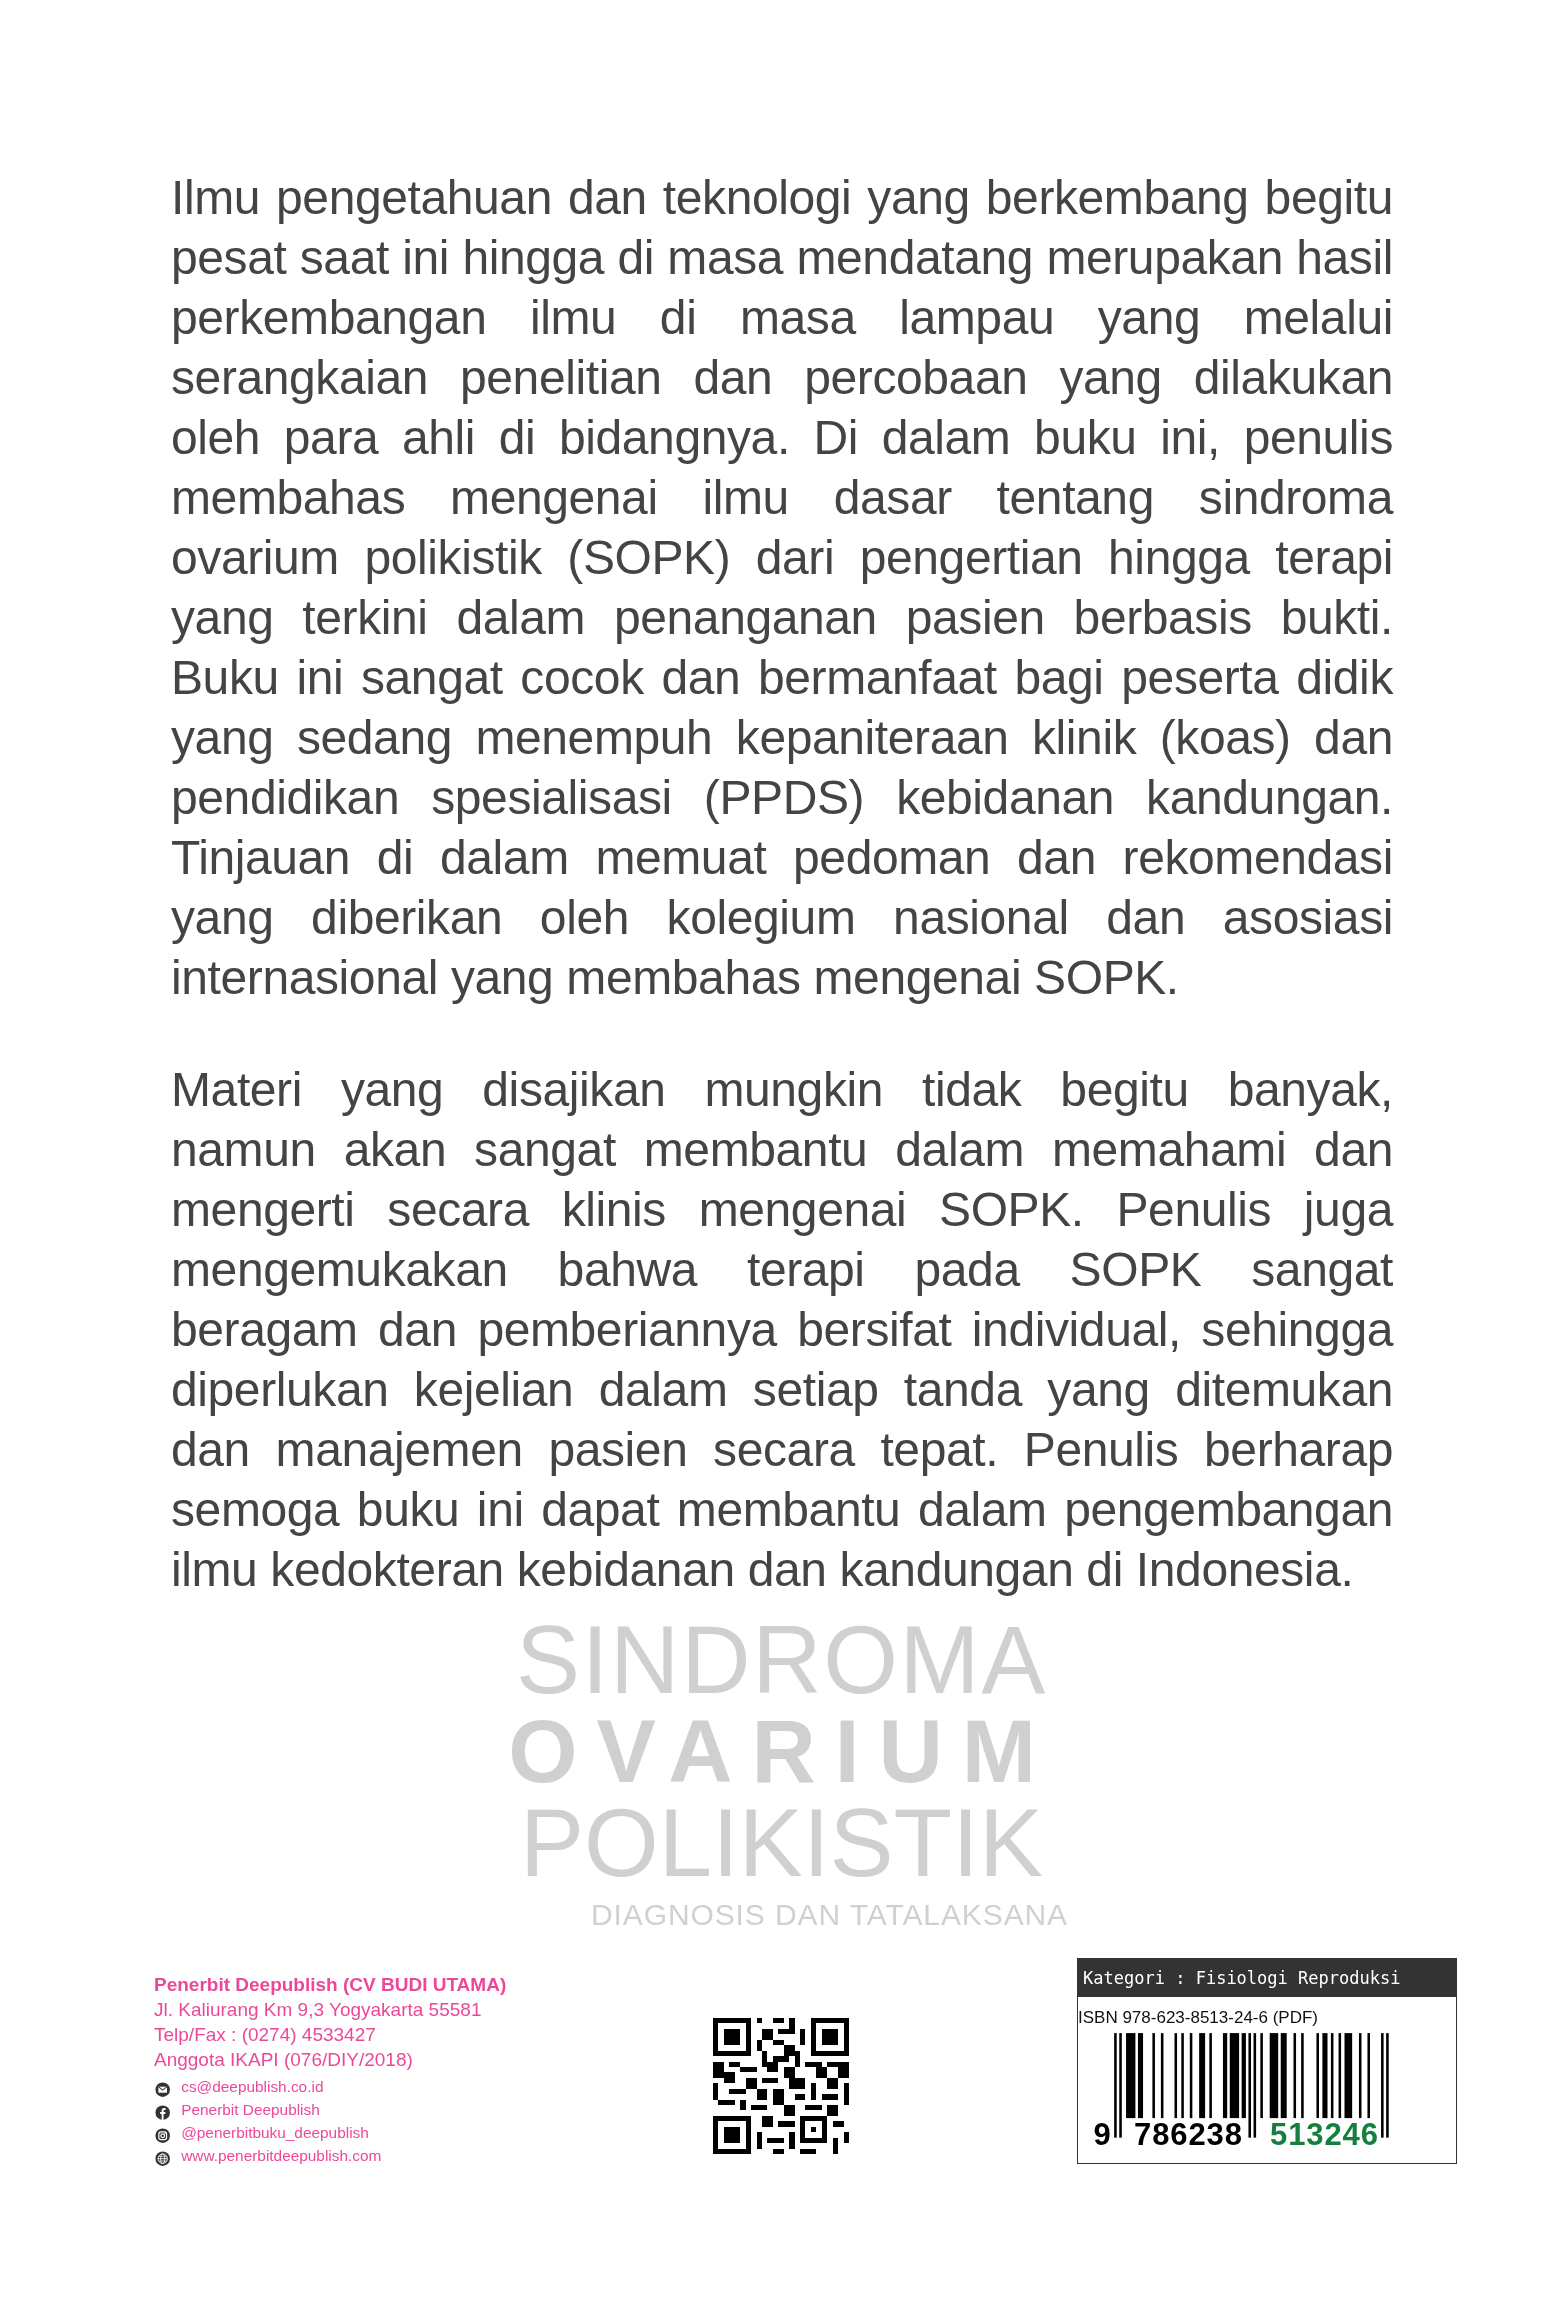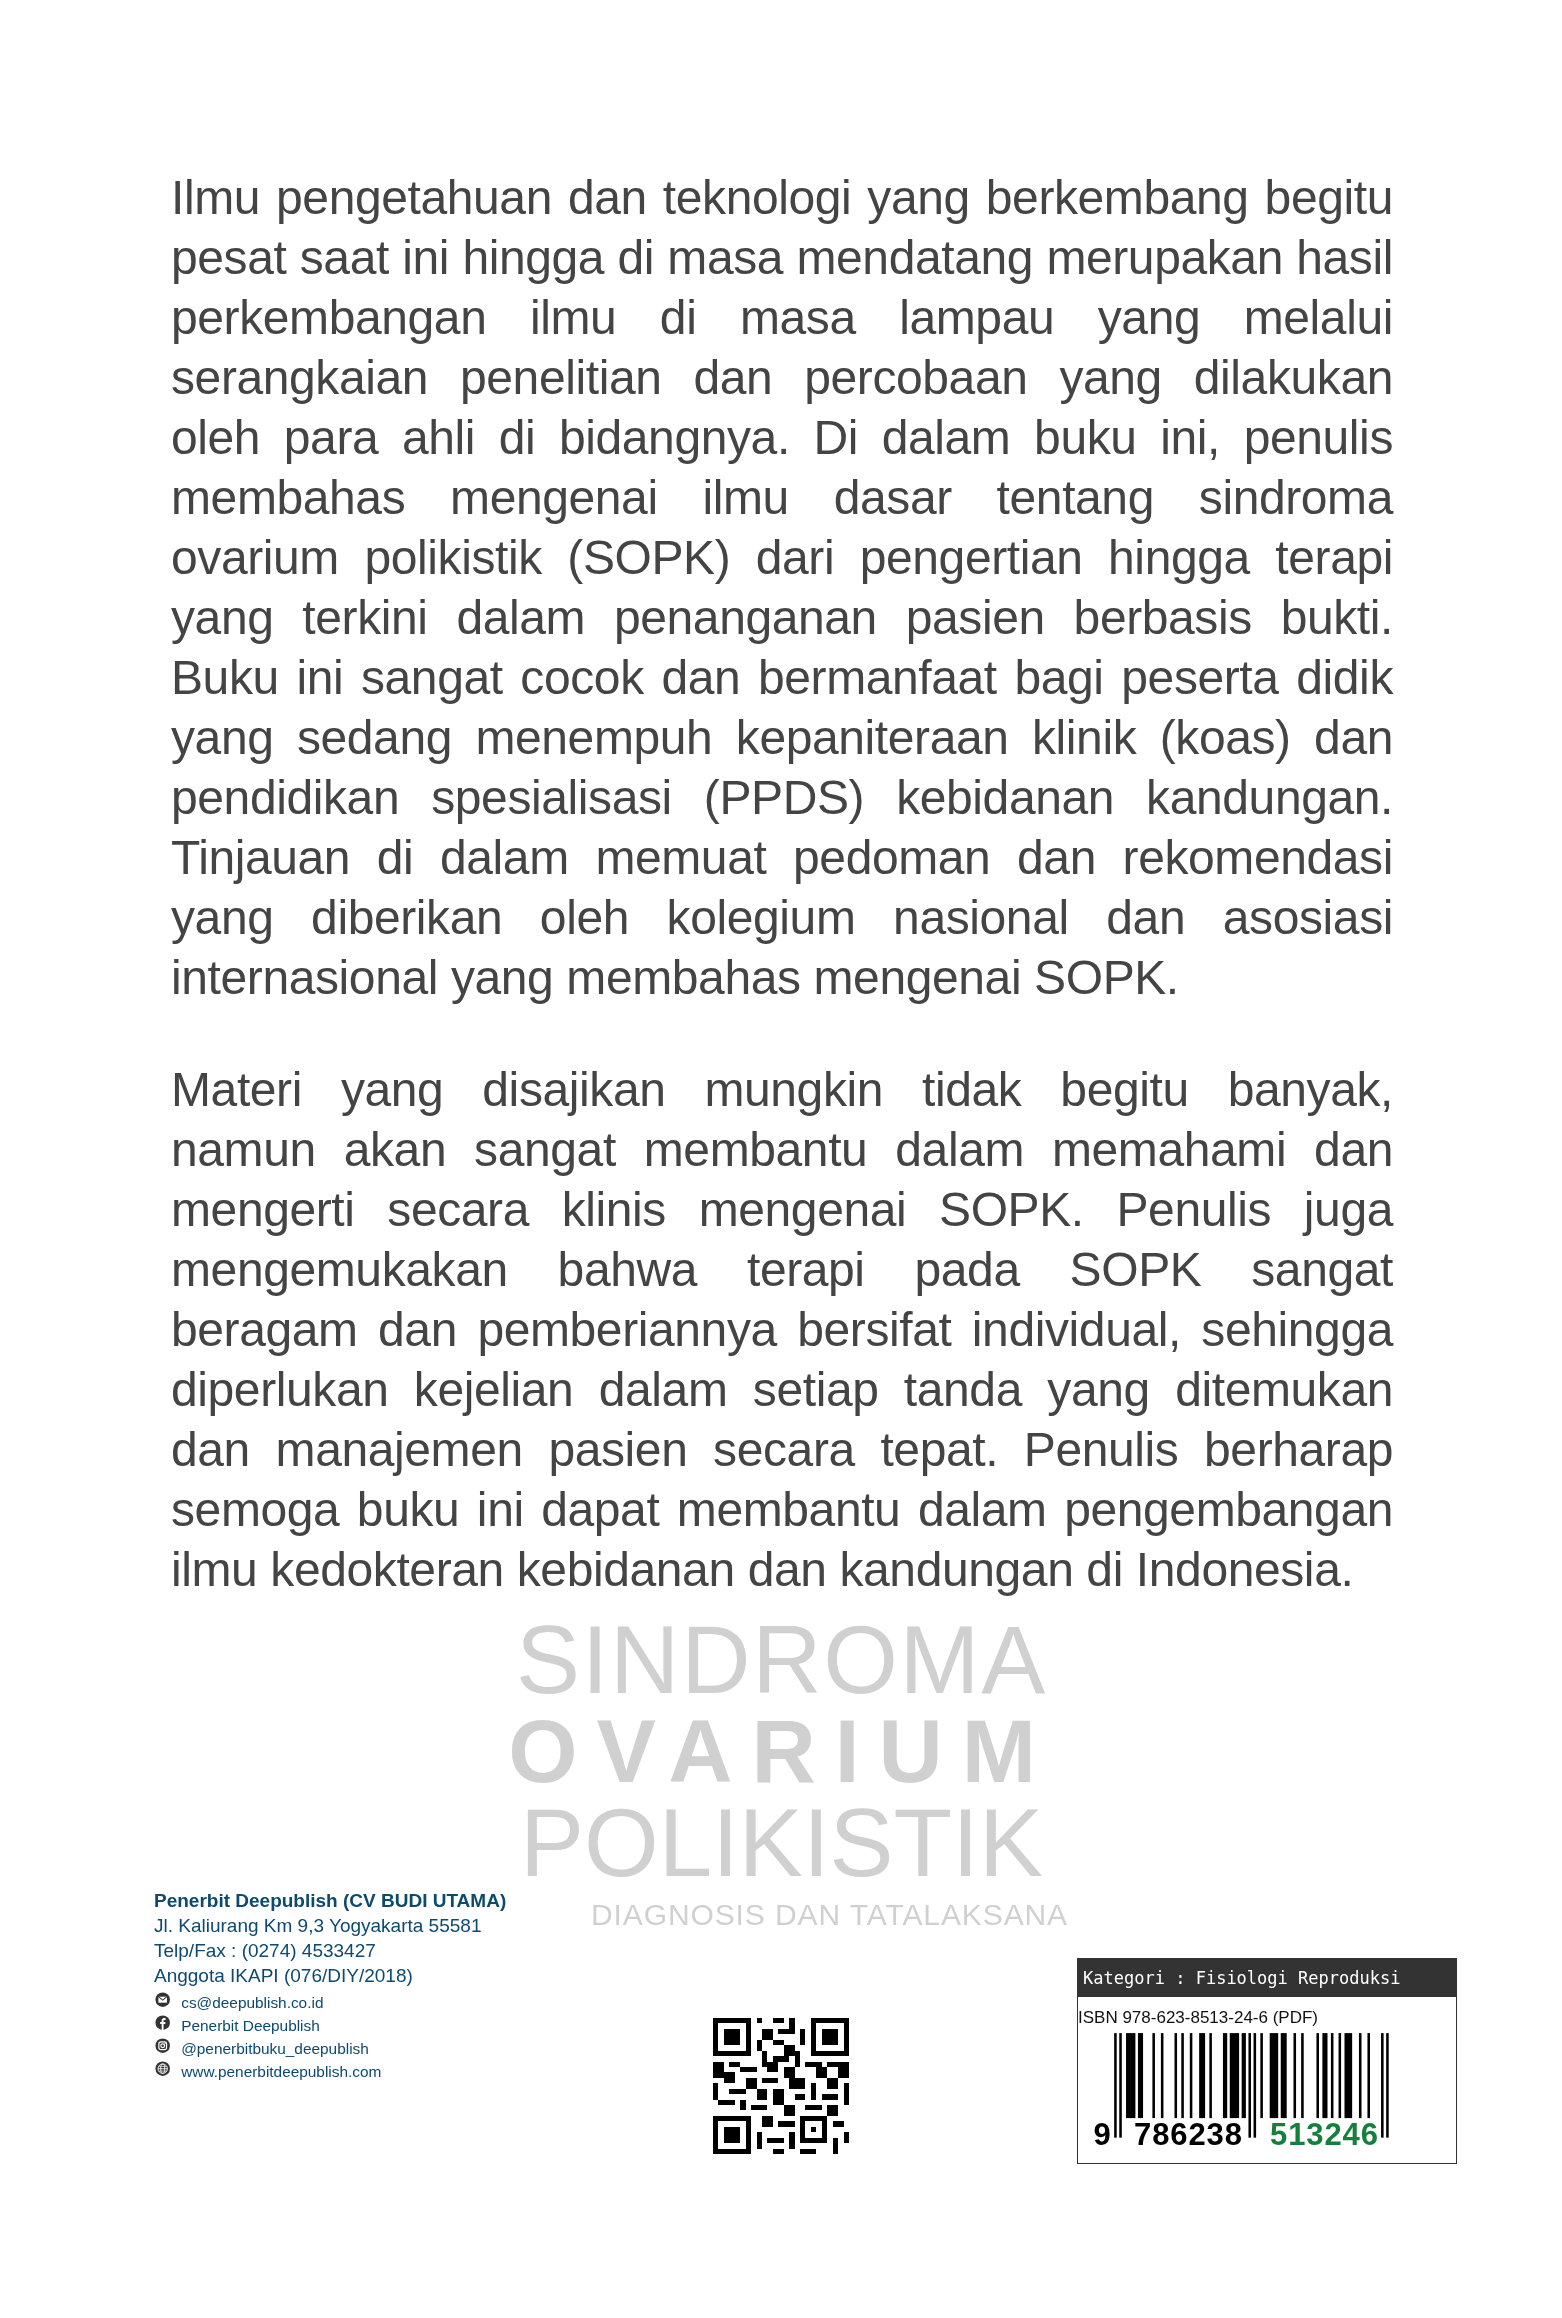--- a/index.html
+++ b/index.html
@@ -7,24 +7,24 @@
   .blurb { position:absolute; left:155px; width:1254px; font-size:48px; line-height:60px; text-align:justify; text-align-last:left; transform-origin:left top; letter-spacing:-0.4px; }
   .blurb p { margin:16px; }
   #para1 { top:152px; }
   #para2 { top:1044px; }
   .title-block { position:absolute; left:0; width:1563px; text-align:center; color:#d0d0d0; }
   .t1 { top:1612px; font-size:96px; line-height:96px; letter-spacing:1.7px; }
   .t2 { top:1704px; font-size:89px; line-height:94px; font-weight:bold; letter-spacing:19px; }
   .t3 { top:1795px; font-size:96px; line-height:96px; }
   .t4 { top:1896px; font-size:30px; line-height:38px; letter-spacing:0.9px;padding-left:48px; }
   .t1 span, .t3 span { display:inline-block; }
-  .publisher { position:absolute; left:154px; top:1888px; width:478px; color:#0c4a6e; }
+  .publisher { position:absolute; left:154px; top:1972px; width:478px; color:#ec4899; }
   .pub-name { font-size:19px; font-weight:bold; line-height:25px; }
   .pub-line { font-size:19px; line-height:25px; }
-  .contact { display:flex; align-items:flex-start; font-size:15.4px; line-height:23px; }
+  .contact { display:flex; align-items:flex-end; font-size:15.4px; line-height:23px; }
   .contact .ic { width:17px; height:17px; margin-right:10.2px; display:inline-flex; align-items:center; justify-content:center; }
   .qr { position:absolute; left:713px; top:2018px; width:136px; height:136px; }
   .isbn-box { position:absolute; left:1077px; top:1958px; width:380px; height:206px; border:1.7px solid #333; background:#fff; box-sizing:border-box; }
   .isbn-head { background:#333333; color:#ffffff; font-family:"DejaVu Sans Mono", monospace; font-size:17px; height:38px; line-height:38px; padding-left:5.1px; white-space:nowrap; overflow:hidden; }
   .isbn-text { font-size:17px; color:#111; margin-top:11px; }
   .barcode { position:absolute; left:0; top:0; }
 </style>
 </head>
 <body>
 

